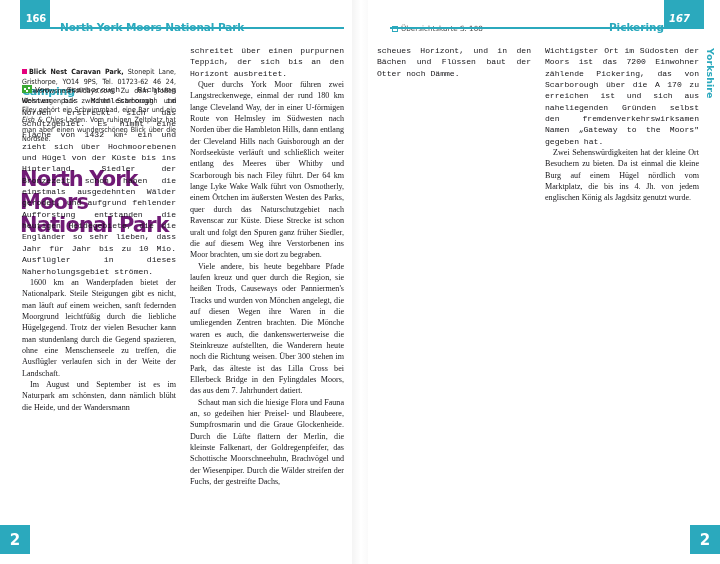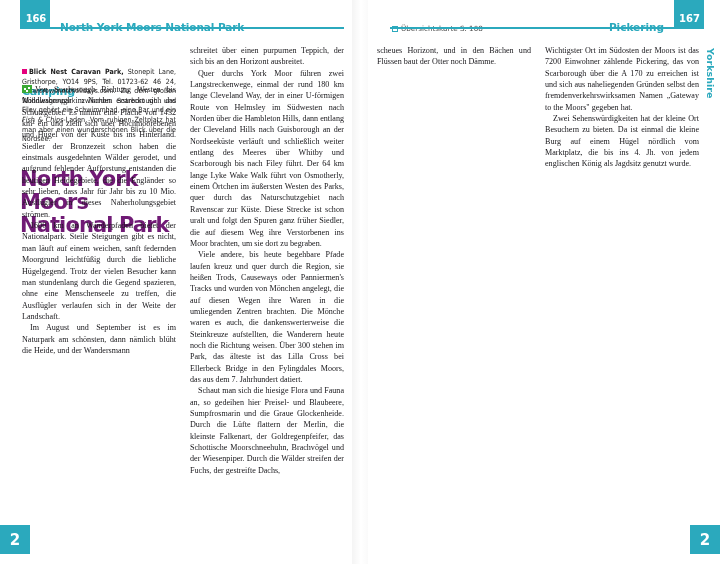--- a/index.html
+++ b/index.html
@@ -74,23 +74,24 @@
     color: #2ba9bd;
     letter-spacing: -0.1px;
   }
 
   
   .page-right .hdr-rule { left: 10px; right: 0; }
   .page-right .hdr-folio {
     position: absolute;
     right: 0;
     top: 0;
-    width: 30px;
+    width: 40px;
     height: 27px;
     background: #2ba9bd;
+    font-style: italic;
   }
   .page-right .hdr-folio span {
     position: absolute;
     left: 5px;
     bottom: 3px;
     font-family: "DejaVu Sans", sans-serif;
     font-weight: bold;
     font-size: 10px;
     color: #ffffff;
   }
@@ -127,21 +128,21 @@
     position: absolute;
     top: 45px;
     width: 154px;
     text-align: justify;
     font-size: 8.1px;
     line-height: 11.35px;
     color: #17161a;
     hyphens: manual;
   }
   .col p { text-indent: 8px; margin: 0; }
-  .col p.noind { text-indent: 0; }
+  .col p.noind { text-indent: 0; font-family: Liberation Mono, monospace; }
 
   
   #col1 { left: 22px; top: 84px; }
   #col2 { left: 190px; top: 45px; }
   
   #col3 { left: 17px; top: 45px; }
   #col4 { left: 185px; top: 45px; }
 
   
   .sec-head {

